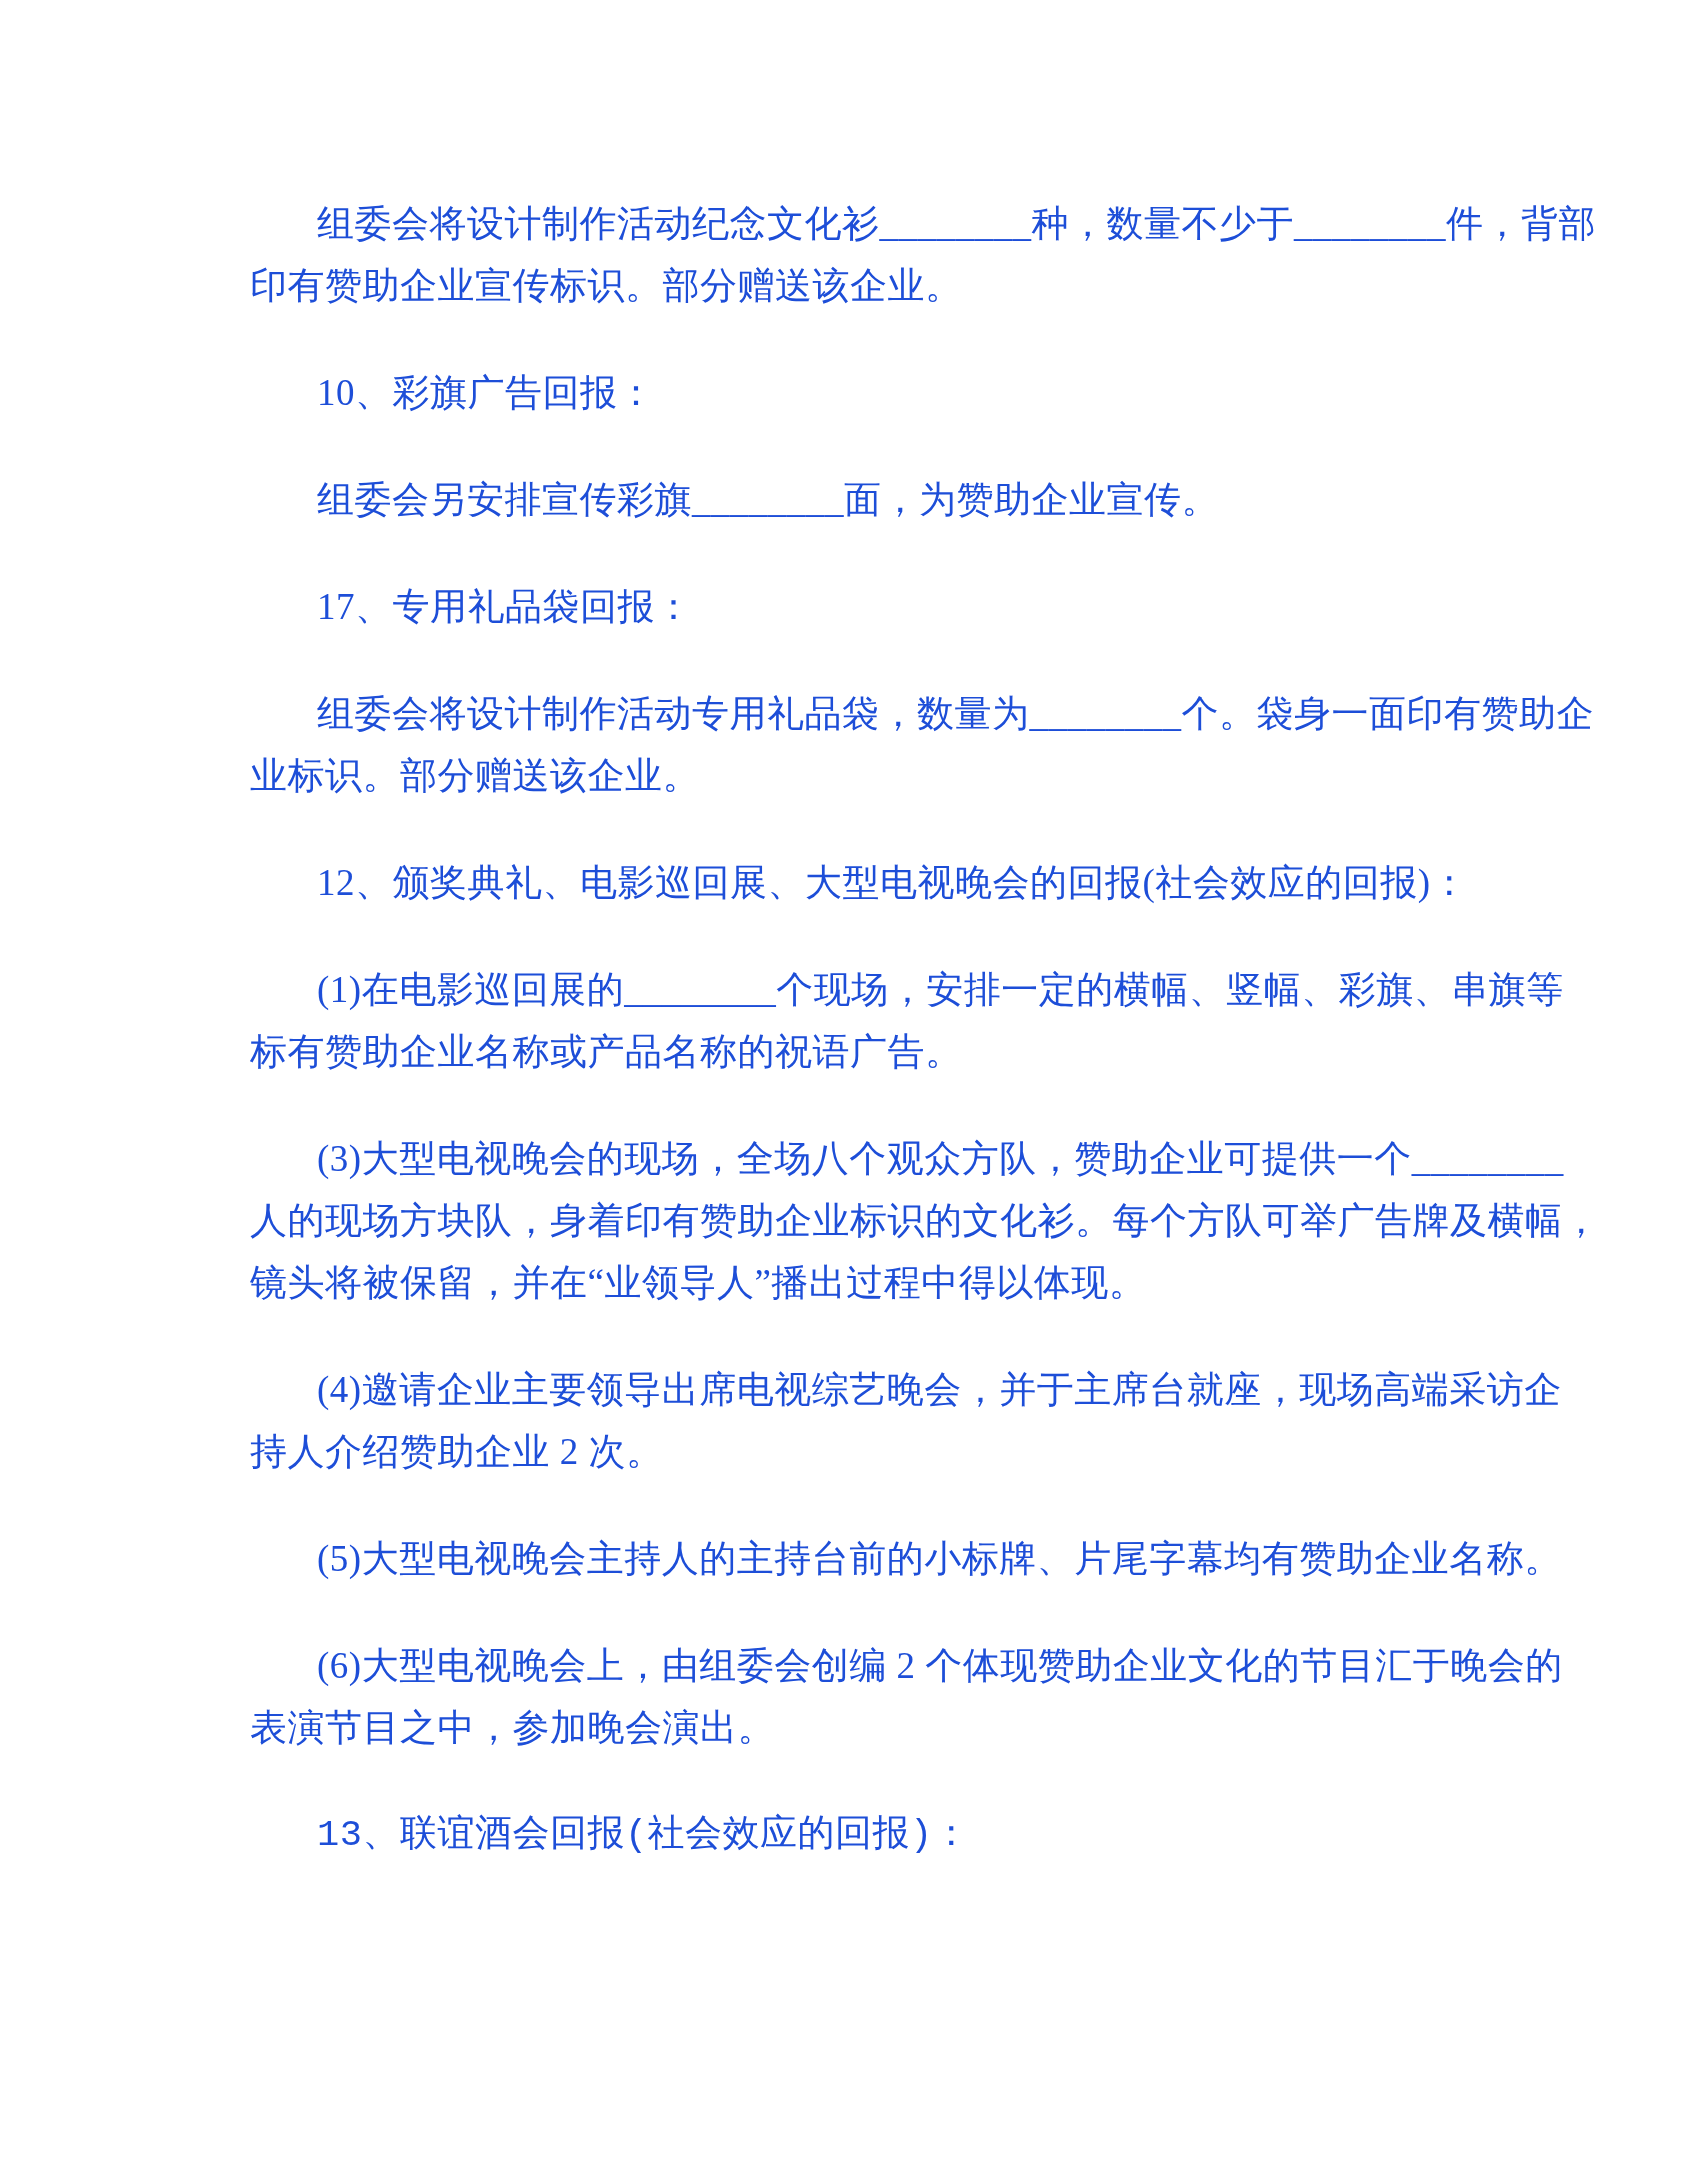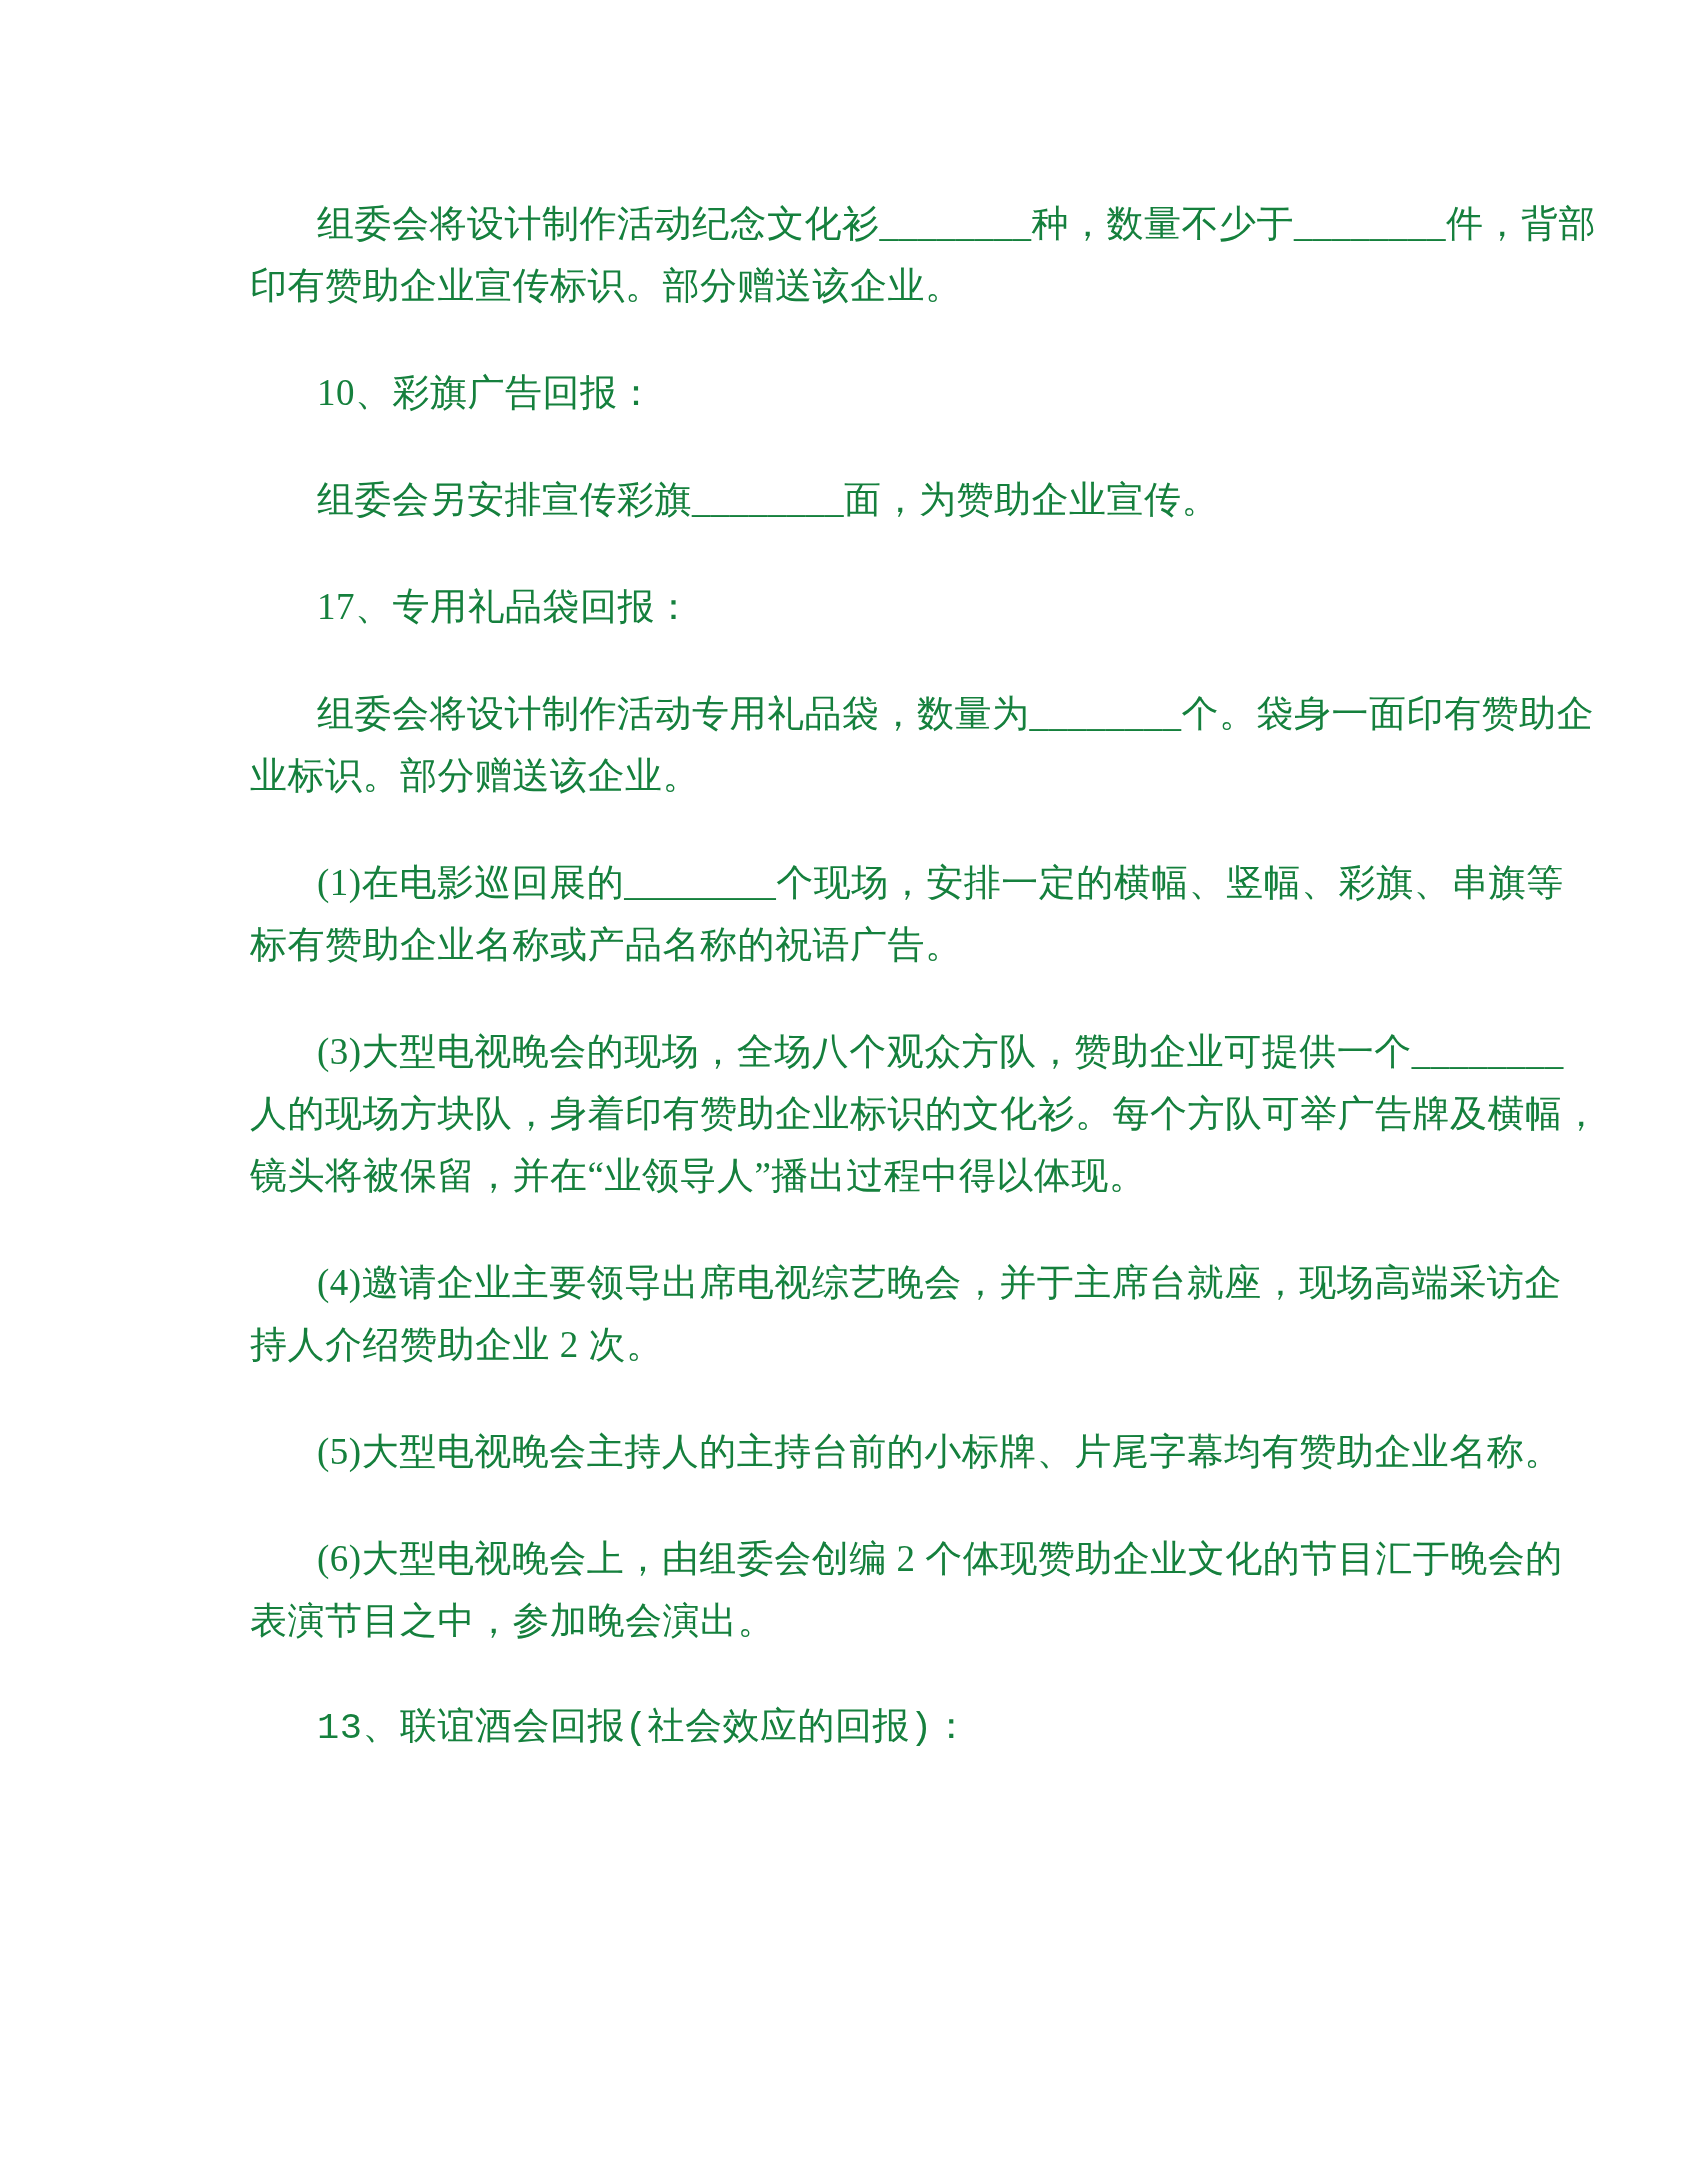--- a/index.html
+++ b/index.html
@@ -7,21 +7,21 @@
     padding: 0;
     background: #ffffff;
   }
   .page {
     position: relative;
     width: 1686px;
     height: 2182px;
     background: #ffffff;
     overflow: hidden;
     font-family: "Liberation Serif", "DejaVu Serif", serif;
-    color: #15803d;
+    color: #1d4ed8;
   }
   .content {
     position: absolute;
     top: 193px;
     left: 250px;
     width: 1221px;
     font-size: 37px;
     line-height: 62px;
   }
   .para {
@@ -63,20 +63,23 @@
 
     <p class="para indent">
       <span class="ln">17、专用礼品袋回报：</span>
     </p>
 
     <p class="para indent">
       <span class="ln">组委会将设计制作活动专用礼品袋，数量为________个。袋身一面印有赞助企</span>
       <span class="ln">业标识。部分赠送该企业。</span>
     </p>
 
+    <p class="para indent">
+      <span class="ln">12、颁奖典礼、电影巡回展、大型电视晚会的回报(社会效应的回报)：</span>
+    </p>
 
     <p class="para indent">
       <span class="ln">(1)在电影巡回展的________个现场，安排一定的横幅、竖幅、彩旗、串旗等</span>
       <span class="ln">标有赞助企业名称或产品名称的祝语广告。</span>
     </p>
 
     <p class="para indent">
       <span class="ln">(3)大型电视晚会的现场，全场八个观众方队，赞助企业可提供一个________</span>
       <span class="ln">人的现场方块队，身着印有赞助企业标识的文化衫。每个方队可举广告牌及横幅，</span>
       <span class="ln">镜头将被保留，并在“业领导人”播出过程中得以体现。</span>

